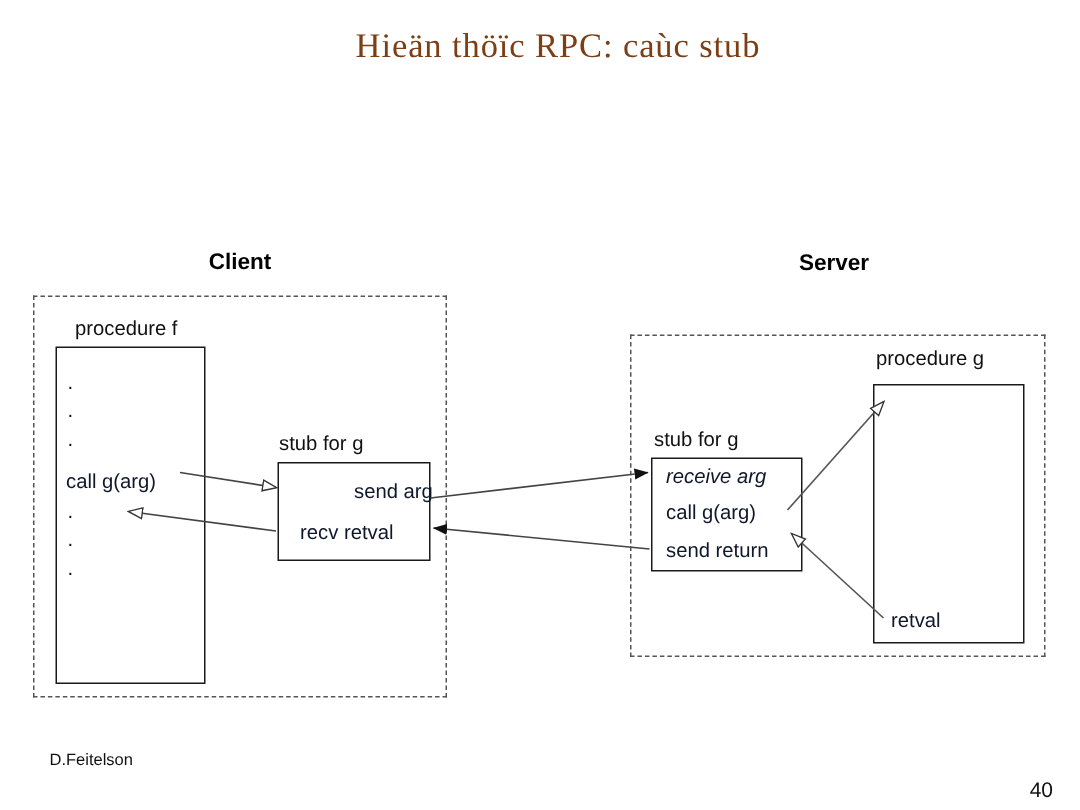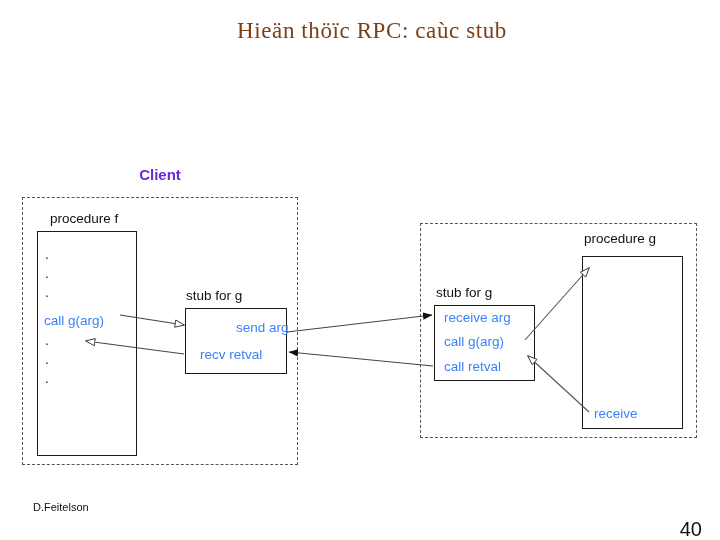--- a/index.html
+++ b/index.html
@@ -30,21 +30,21 @@
     white-space: pre;
     padding-left: 12px;
   }
 
   
   .section-caption {
     position: absolute;
     font-family: "Liberation Sans", sans-serif;
     font-size: 15px;
     font-weight: bold;
-    color: #6d28d9;
+    color: #000000;
     text-align: center;
     white-space: pre;
   }
   #client-caption { left: 98px; top: 166px; width: 124px; }
   #server-caption { left: 494px; top: 167px; width: 124px; }
 
   
   .machine-boundary {
     position: absolute;
     border: 1px dashed #555555;
@@ -77,21 +77,21 @@
   #proc-f-label      { left: 38px;  top: 211px; margin-left: 12px; }
   #client-stub-label { left: 186px; top: 288px; }
   #server-stub-label { left: 436px; top: 285px; }
   #proc-g-label      { left: 584px; top: 231px; }
 
   
   .code-line {
     position: absolute;
     font-family: "Liberation Sans", sans-serif;
     font-size: 13.5px;
-    color: #3b82f6;
+    color: #0f172a;
     white-space: pre;
   }
   .dot-line {
     position: absolute;
     font-family: "Liberation Sans", sans-serif;
     font-size: 13.5px;
     color: #111111;
     white-space: pre;
     line-height: 6px;
   }
@@ -103,21 +103,21 @@
   #f-call  { left: 44px; top: 313px; }
   #f-dot-4 { left: 45px; top: 338px; }
   #f-dot-5 { left: 45px; top: 357px; }
   #f-dot-6 { left: 45px; top: 376px; }
 
   
   #cs-send { left: 200px; top: 320px; margin-left: 36px; }
   #cs-recv { left: 200px; top: 347px; }
 
   
-  #ss-receive { left: 444px; top: 310px; }
+  #ss-receive { left: 444px; top: 310px; font-style: italic; }
   #ss-call    { left: 444px; top: 334px; }
   #ss-send    { left: 444px; top: 359px; }
 
   
   #g-return { left: 594px; top: 406px; }
 
   
   #arrows {
     position: absolute;
     left: 0;
@@ -135,21 +135,21 @@
     font-family: Liberation Sans, sans-serif;
     font-size: 11px;
     color: #111111;
     white-space: pre;
   }
   #page-number {
     position: absolute;
     right: 18px;
     top: 518px;
     font-family: "Liberation Sans", sans-serif;
-    font-size: 20px;
+    font-size: 14px;
     color: #111111;
     white-space: pre;
   }
 </style>
 </head>
 <body>
 
 <div id="slide">
 
   <div id="title">Hieän thöïc RPC: caùc stub</div>
@@ -166,31 +166,32 @@
   <div id="f-call" class="code-line">call g(arg)</div>
   <div id="f-dot-4" class="dot-line">.</div>
   <div id="f-dot-5" class="dot-line">.</div>
   <div id="f-dot-6" class="dot-line">.</div>
 
   <div id="client-stub-label" class="box-label">stub for g</div>
   <div id="client-stub-box" class="code-box"></div>
   <div id="cs-send" class="code-line">send arg</div>
   <div id="cs-recv" class="code-line">recv retval</div>
 
+  <div id="server-caption" class="section-caption">Server</div>
   <div id="server-boundary" class="machine-boundary"></div>
 
   <div id="server-stub-label" class="box-label">stub for g</div>
   <div id="server-stub-box" class="code-box"></div>
   <div id="ss-receive" class="code-line">receive arg</div>
   <div id="ss-call" class="code-line">call g(arg)</div>
-  <div id="ss-send" class="code-line">call retval</div>
+  <div id="ss-send" class="code-line">send return</div>
 
   <div id="proc-g-label" class="box-label">procedure g</div>
   <div id="proc-g-box" class="code-box"></div>
-  <div id="g-return" class="code-line">receive</div>
+  <div id="g-return" class="code-line">retval</div>
 
   <svg id="arrows" viewBox="0 0 720 540">
     <defs>
       <marker id="hollow-head" markerWidth="11" markerHeight="9" refX="9.5" refY="4.5" orient="auto" markerUnits="userSpaceOnUse">
         <path d="M0.6,0.9 L10,4.5 L0.6,8.1 z" fill="#ffffff" stroke="#333333" stroke-width="0.9"></path>
       </marker>
       <marker id="solid-head" markerWidth="10" markerHeight="8" refX="9" refY="4" orient="auto" markerUnits="userSpaceOnUse">
         <path d="M0,0.3 L9.4,4 L0,7.7 z" fill="#111111"></path>
       </marker>
     </defs>

